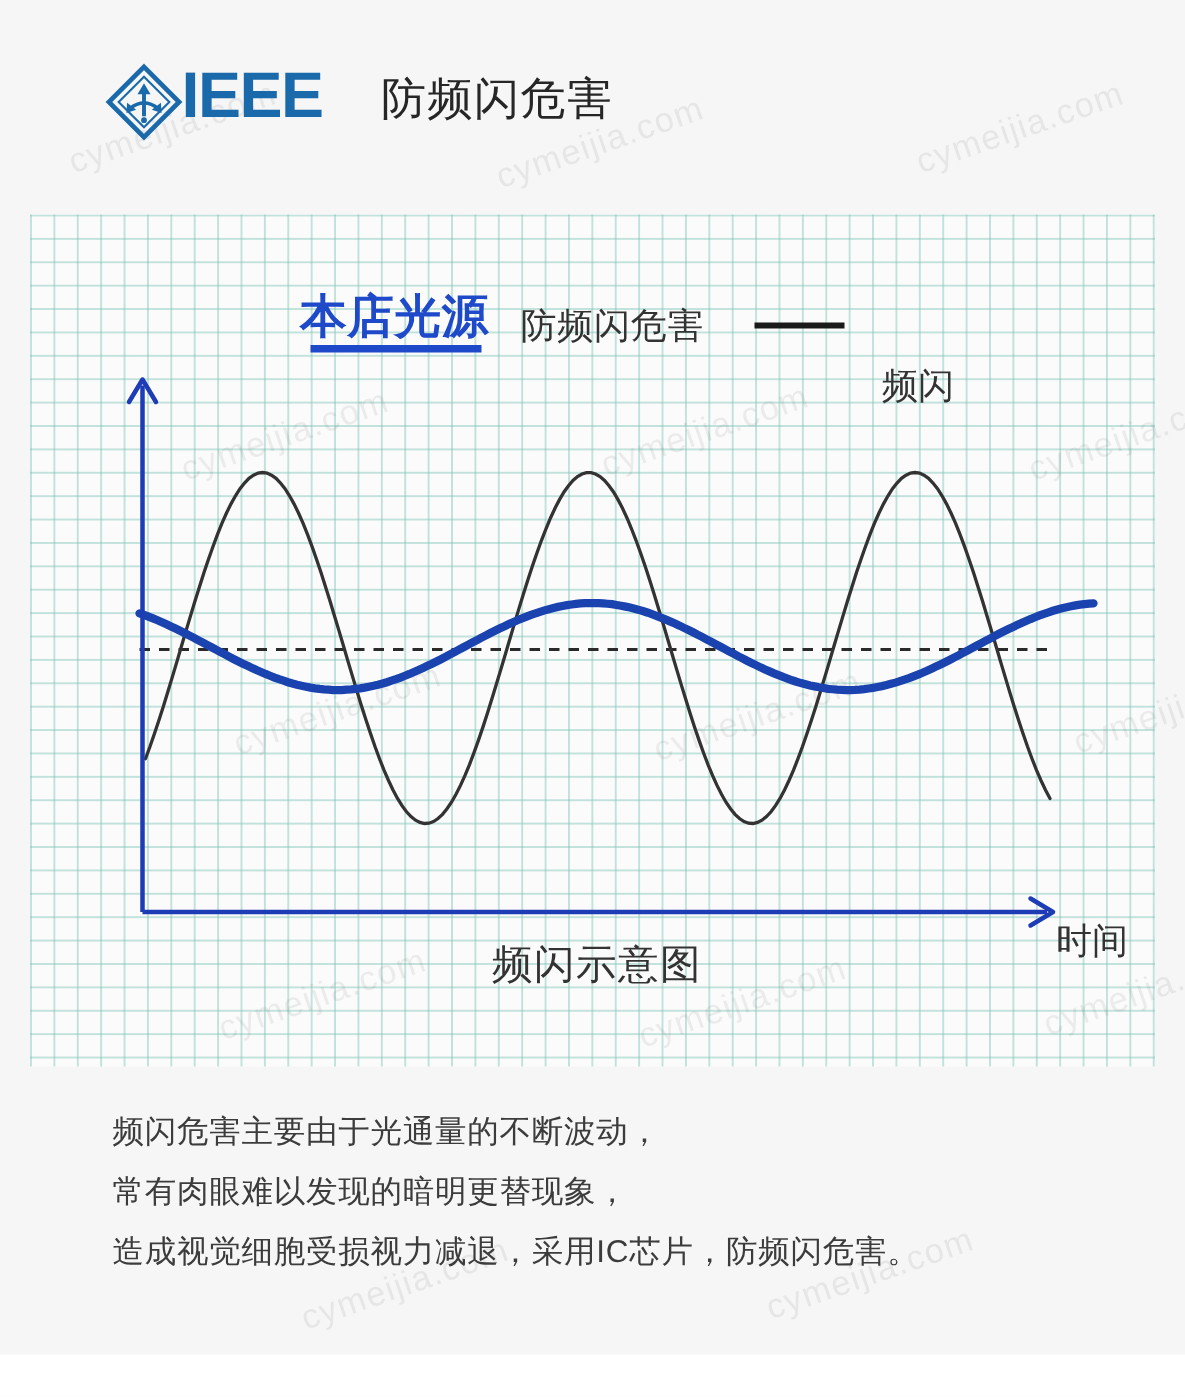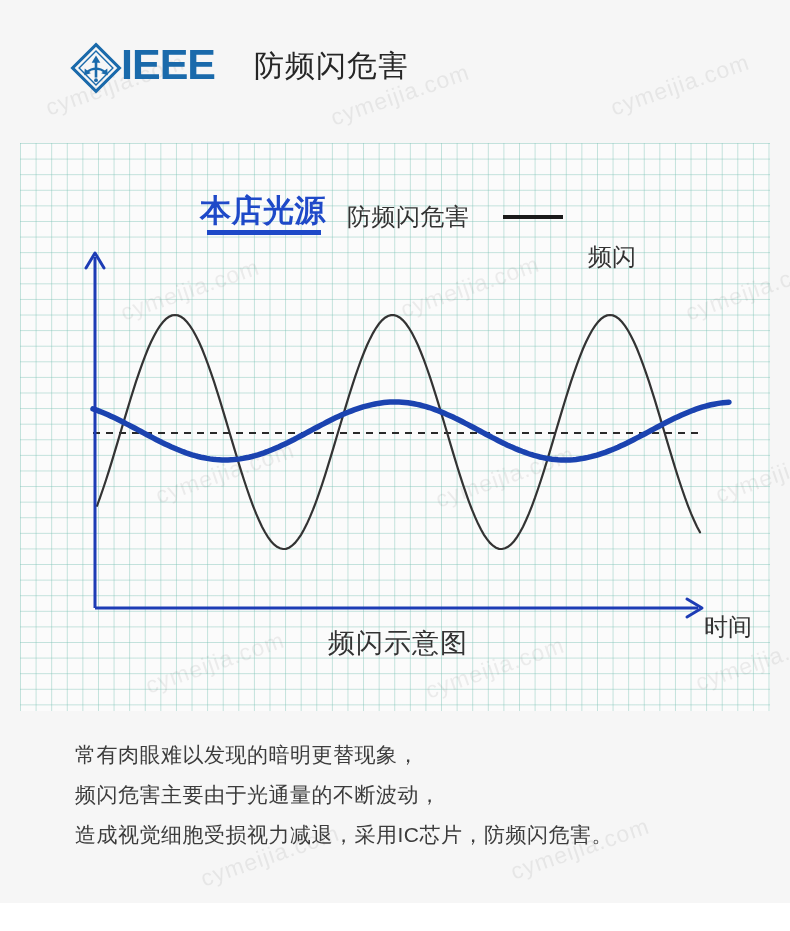--- a/index.html
+++ b/index.html
@@ -106,17 +106,17 @@
     <div class="legend-underline"></div>
     <div class="legend-sub">防频闪危害</div>
     <div class="legend-line"></div>
     <div class="legend-flicker">频闪</div>
   </div>
 
   <div class="xaxis-label">时间</div>
   <div class="chart-caption">频闪示意图</div>
 
   <div class="desc">
+    <div>频闪危害主要由于光通量的不断波动，</div>
     <div>常有肉眼难以发现的暗明更替现象，</div>
-    <div>频闪危害主要由于光通量的不断波动，</div>
     <div>造成视觉细胞受损视力减退，采用IC芯片，防频闪危害。</div>
   </div>
 </div>
 
 </body></html>

